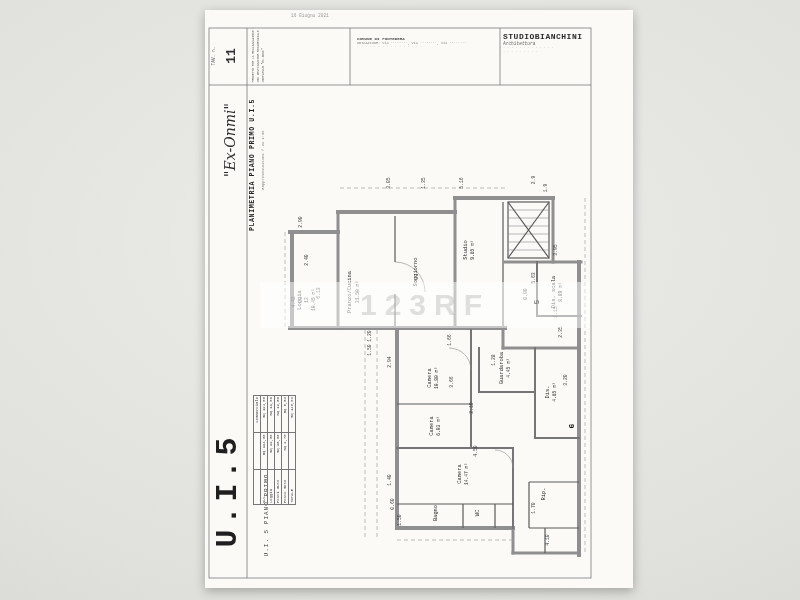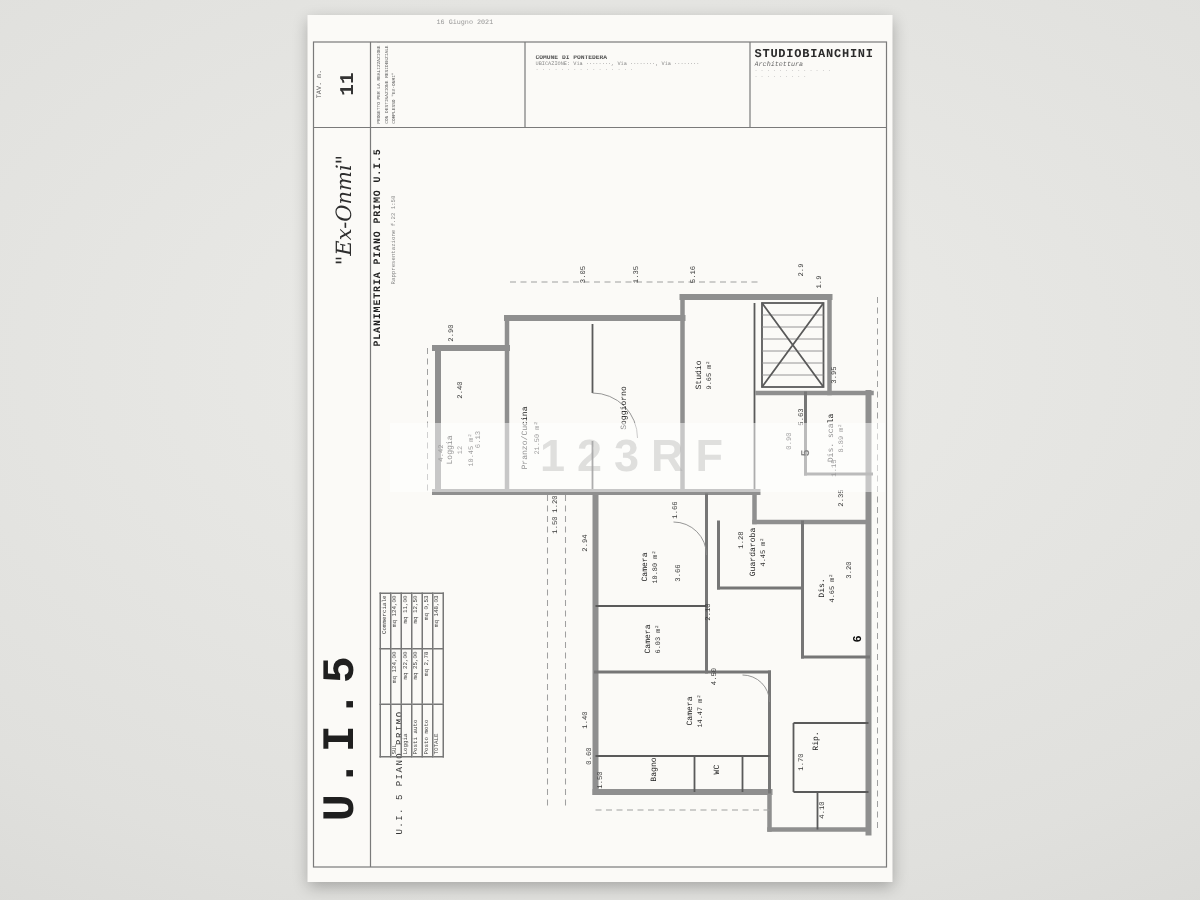--- a/index.html
+++ b/index.html
@@ -1,19 +1,19 @@
 <!DOCTYPE html>
 <html><head>
 <meta charset="utf-8">
 <style>
   html,body{margin:0;padding:0;}
   .canvas{position:relative;width:800px;height:600px;overflow:hidden;
     background:radial-gradient(120% 100% at 50% 40%, #ecece9 0%, #e0e0dd 60%, #d2d2cf 100%);
     font-family:"Liberation Mono", monospace;}
-  .page{position:absolute;left:205px;top:10px;width:390px;height:578px;
+  .page{position:absolute;left:205px;top:10px;width:428px;height:578px;
     background:#fbfaf7;box-shadow:0 3px 10px rgba(0,0,0,0.28);}
   .sheet-svg{position:absolute;left:0;top:0;}
   
   .rot{position:absolute;transform:rotate(-90deg);}
   .date-note{position:absolute;left:86px;top:3px;font-size:4.5px;color:#999;white-space:nowrap;}
   .tav-label{left:-10px;top:42px;width:40px;height:8px;font-size:4.5px;color:#555;text-align:center;}
   .tav-num{left:13px;top:37px;width:30px;height:18px;font-size:13px;font-weight:bold;color:#333;text-align:center;}
   .proj-cell{left:26px;top:38px;width:54px;height:15px;overflow:hidden;}
   .proj-cell div{font-size:3px;line-height:5px;white-space:nowrap;color:#666;}
   .comune-cell{position:absolute;left:152px;top:27px;width:140px;overflow:hidden;}

